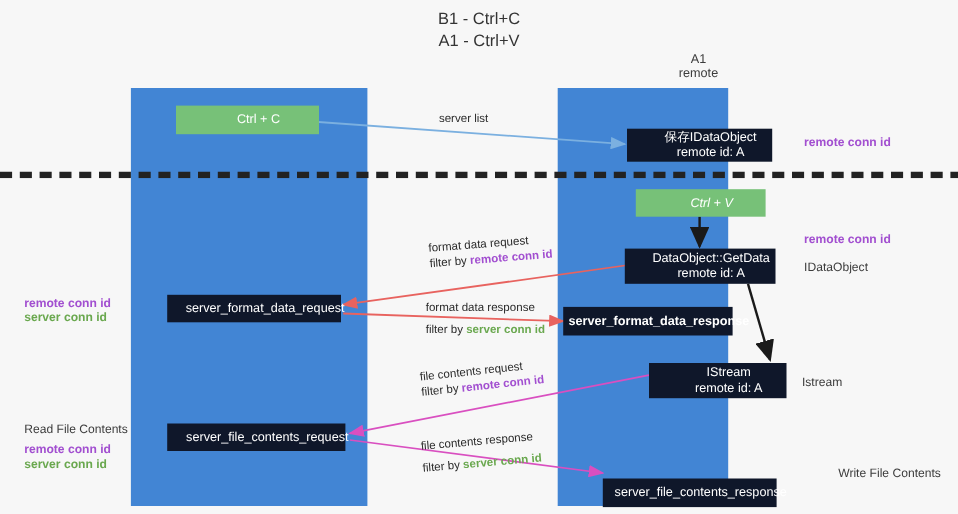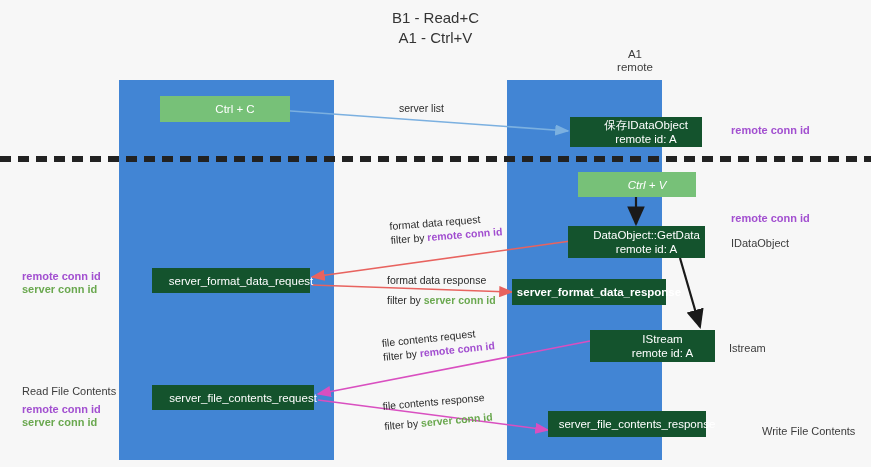--- a/index.html
+++ b/index.html
@@ -45,21 +45,21 @@
     display:flex;align-items:center;justify-content:center;
     flex-direction:column;
     color:#ffffff;
     font-size:11.5px;
     line-height:14px;
     text-align:center;
     box-sizing:border-box;
     padding-left:20px;
   }
   .green{background:#77c178;}
-  .orange{background:#14532d;}
+  .orange{background:#0f172a;}
 
   
   .ann{position:absolute;font-size:11px;line-height:14px;}
   .ann.purple{color:#a24fd0;font-weight:bold;}
   .ann.green-t{color:#6aa84f;font-weight:bold;}
   .ann.grey{color:#3c3c3c;}
 
   
   .alabel{
     position:absolute;
@@ -77,21 +77,21 @@
   }
   svg.ov{position:absolute;left:0;top:0;width:871px;height:467px;
          overflow:visible;pointer-events:none;}
 </style>
 </head>
 <body>
 
 <div id="stage">
 
   <div id="title">
-    <div>B1 - Read+C</div>
+    <div>B1 - Ctrl+C</div>
     <div>A1 - Ctrl+V</div>
   </div>
 
   <div id="head-b1" class="lane-head">
     <div>B1</div>
     <div>connection</div>
   </div>
   <div id="head-a1" class="lane-head">
     <div>A1</div>
     <div>remote</div>
@@ -155,21 +155,21 @@
 
   <div class="node orange abs" style="left:512px;top:279px;width:154px;height:26px;font-weight:bold;">
     <span>server_format_data_response</span>
   </div>
 
   <div class="node orange abs" style="left:590px;top:330px;width:125px;height:32px;">
     <span>IStream</span>
     <span>remote id: A</span>
   </div>
 
-  <div class="node orange abs" style="left:548px;top:411px;width:158px;height:26px;">
+  <div class="node orange abs" style="left:548px;top:435px;width:158px;height:26px;">
     <span>server_file_contents_response</span>
   </div>
 
   <div class="node orange abs" style="left:152px;top:268px;width:158px;height:25px;">
     <span>server_format_data_request</span>
   </div>
 
   <div class="node orange abs" style="left:152px;top:385px;width:162px;height:25px;">
     <span>server_file_contents_request</span>
   </div>

